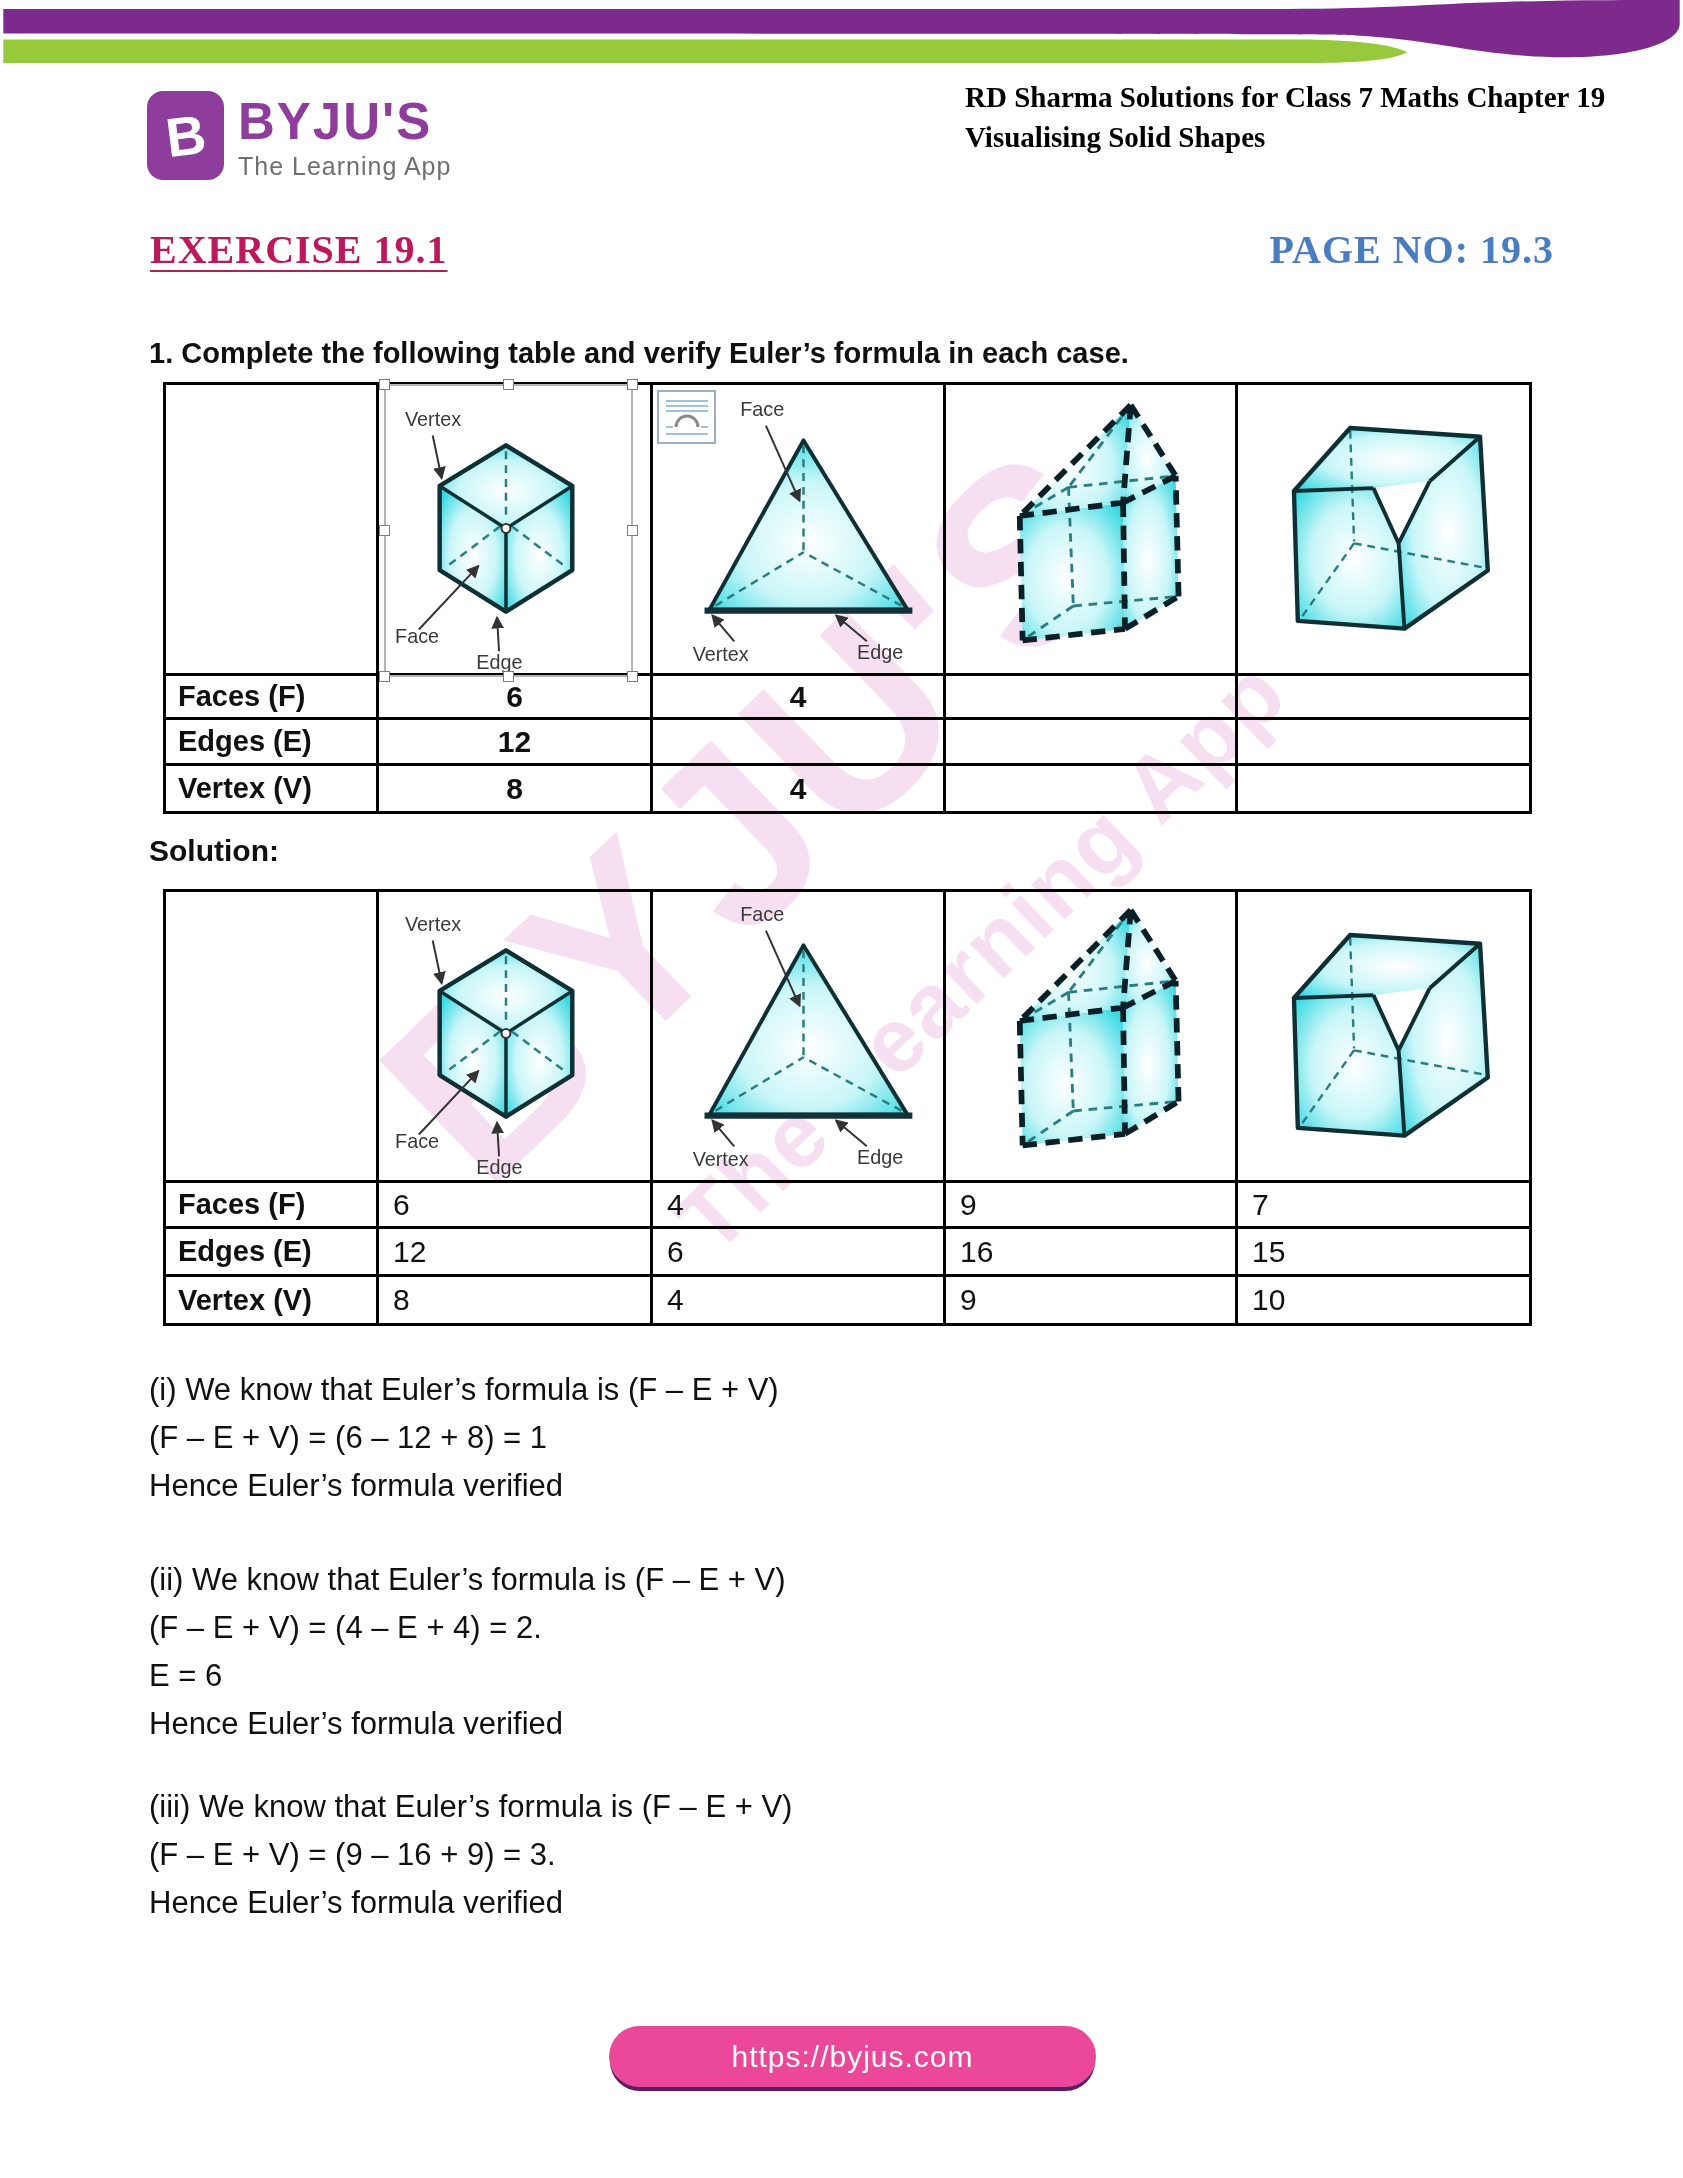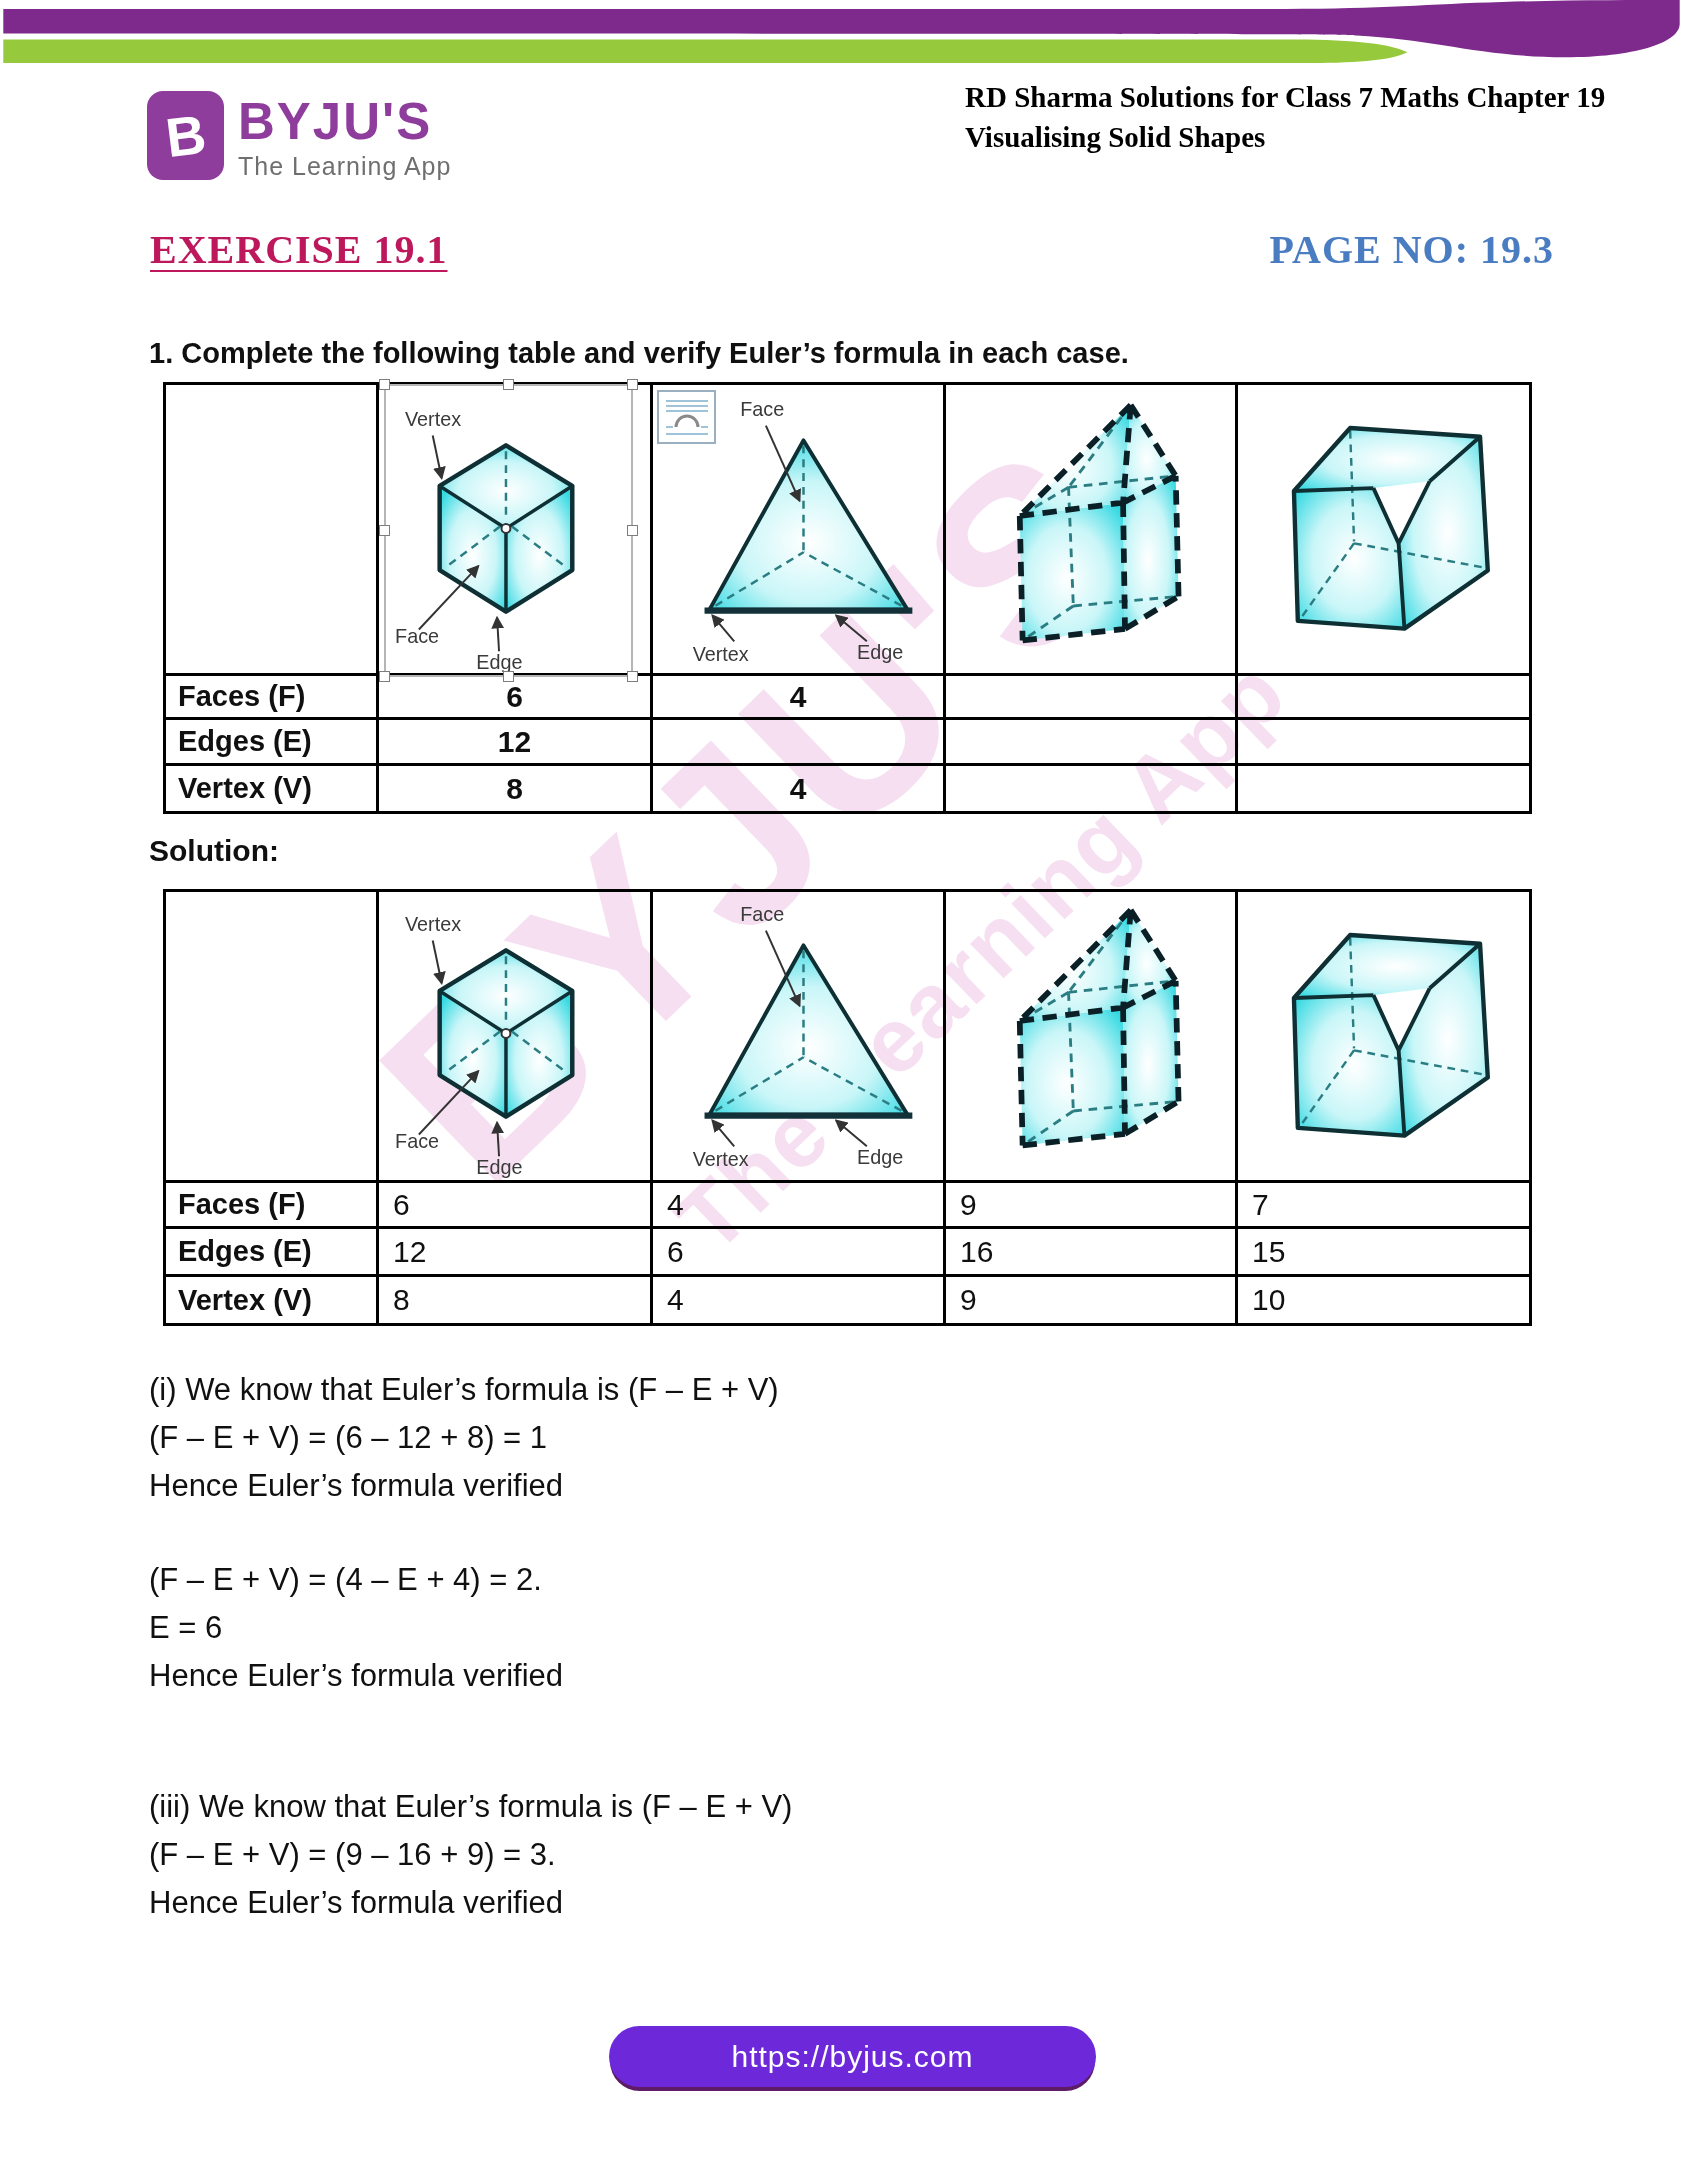--- a/index.html
+++ b/index.html
@@ -56,21 +56,21 @@
   .h-tl{left:-7px;top:-7px;} .h-tc{left:calc(50% - 6px);top:-7px;} .h-tr{right:-7px;top:-7px;}
   .h-ml{left:-7px;top:calc(50% - 6px);} .h-mr{right:-7px;top:calc(50% - 6px);}
   .h-bl{left:-7px;bottom:-7px;} .h-bc{left:calc(50% - 6px);bottom:-7px;} .h-br{right:-7px;bottom:-7px;}
   
   .obj-icon{position:absolute;left:657px;top:390px;width:55px;height:50px;background:#fff;
     border:2px solid #9ab0c0;z-index:3;display:flex;align-items:center;justify-content:center;}
   
   .sol-block{position:absolute;left:149px;font-size:31px;line-height:48px;z-index:2;margin-top:16px;}
   
   .site-button{position:absolute;left:609px;top:2026px;width:487px;height:61px;border-radius:32px;
-    background:#6d28d9;box-shadow:0 5px 0 -1px #5e1c66;color:#fff;font-size:30px;
+    background:#ec4899;box-shadow:0 5px 0 -1px #5e1c66;color:#fff;font-size:30px;
     display:flex;align-items:center;justify-content:center;letter-spacing:1px;z-index:2;cursor:pointer;}
 </style>
 </head>
 <body>
 
 <div class="wm-clip">
   <div class="watermark wm1">BYJU'S</div>
   <div class="watermark wm2">The Learning App</div>
 </div>
 
@@ -392,20 +392,21 @@
   </svg>
 </div>
 
 <div class="sol-block" style="top:1350px;">
   <div>(i) We know that Euler’s formula is (F – E + V)</div>
   <div>(F – E + V) = (6 – 12 + 8) = 1</div>
   <div>Hence Euler’s formula verified</div>
 </div>
 
 <div class="sol-block" style="top:1540px;">
+  <div>(ii) We know that Euler’s formula is (F – E + V)</div>
   <div>(F – E + V) = (4 – E + 4) = 2.</div>
   <div>E = 6</div>
   <div>Hence Euler’s formula verified</div>
 </div>
 
 <div class="sol-block" style="top:1767px;">
   <div>(iii) We know that Euler’s formula is (F – E + V)</div>
   <div>(F – E + V) = (9 – 16 + 9) = 3.</div>
   <div>Hence Euler’s formula verified</div>
 </div>

